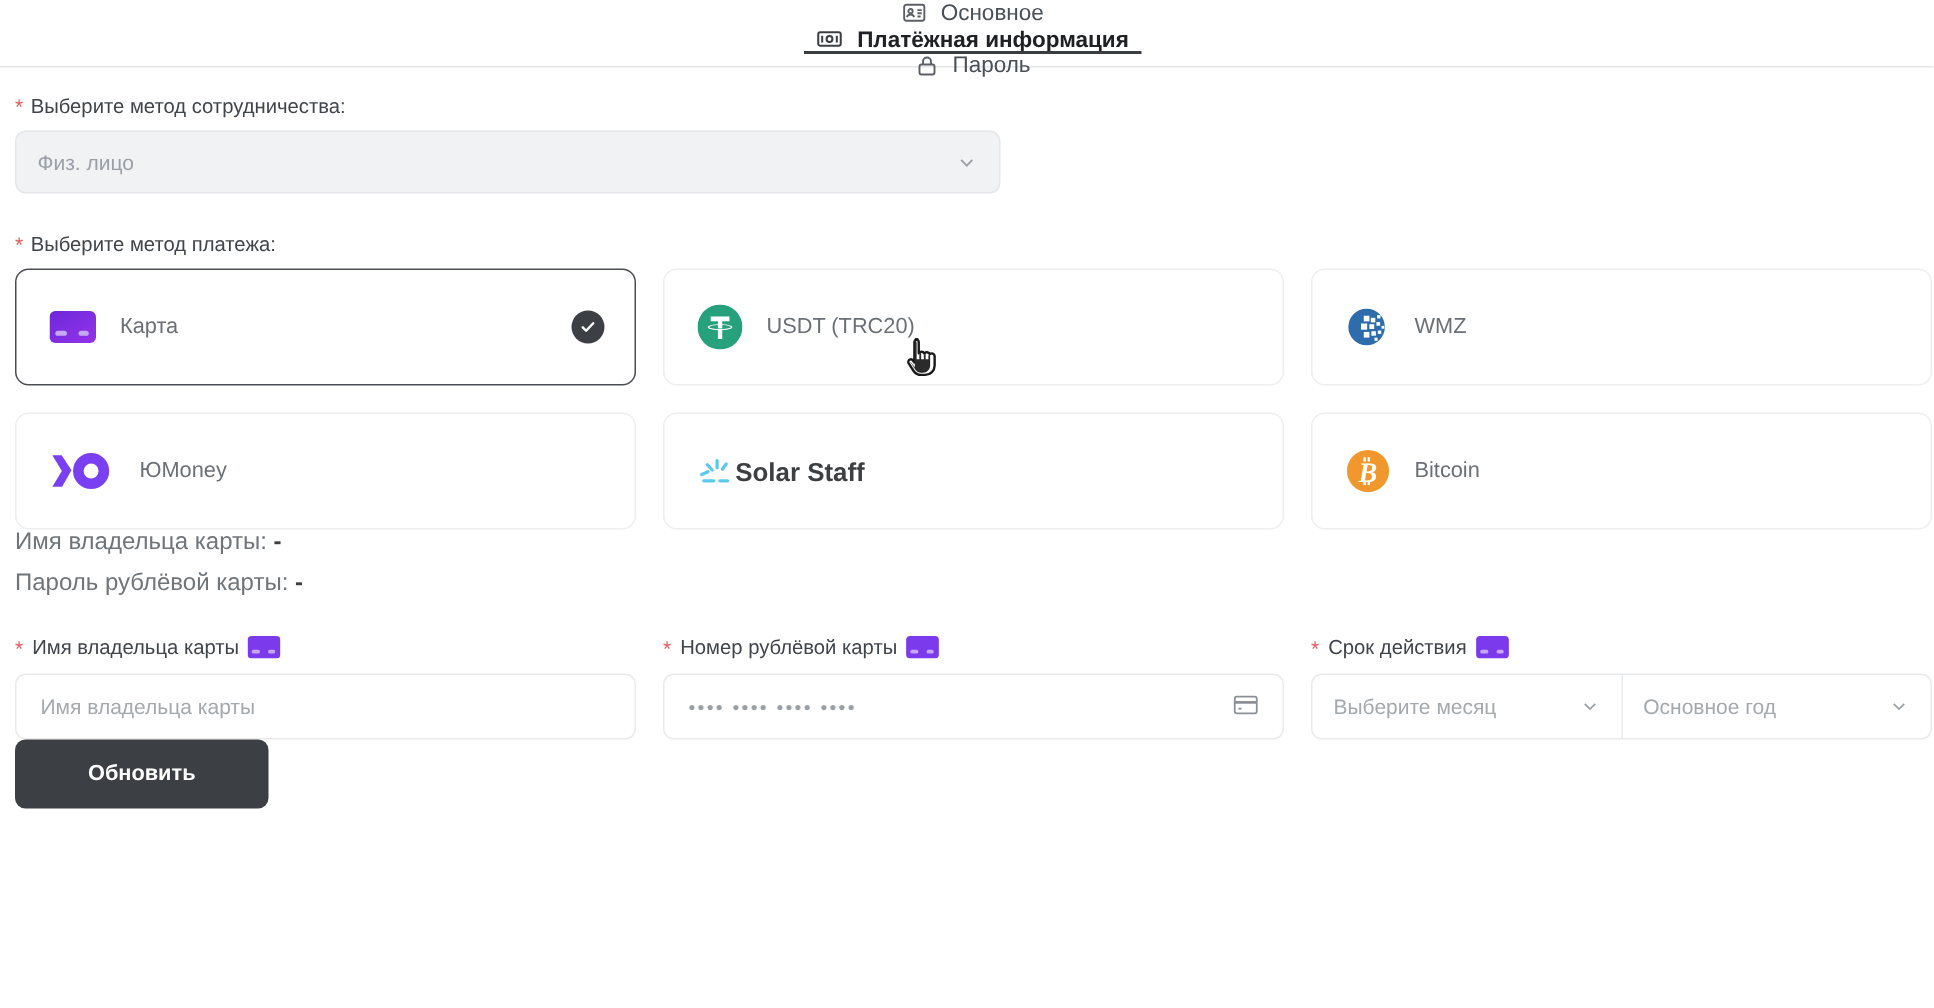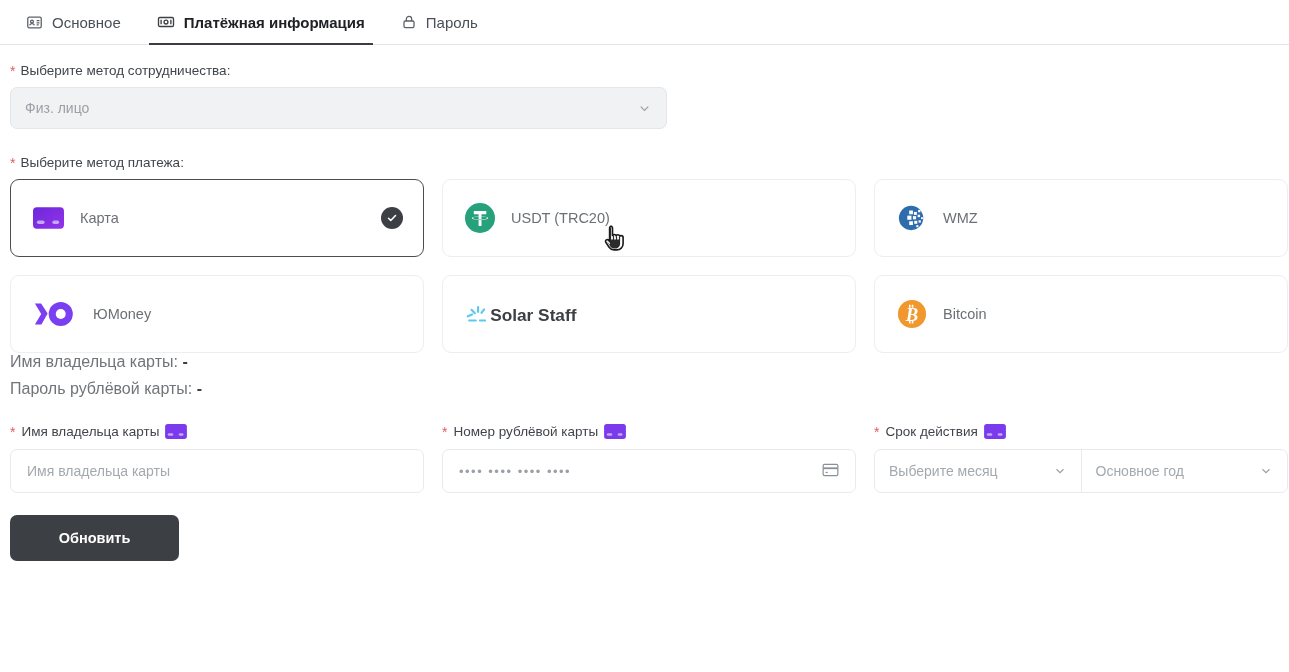--- a/index.html
+++ b/index.html
@@ -16,20 +16,21 @@
 
   
   .tabs {
     position: relative;
     height: 45px;
     display: flex;
     align-items: center;
     gap: 0;
     border-bottom: 1px solid #e3e5e8;
     padding-left: 8px;
+    flex-direction: column;
   }
   .tab {
     display: flex;
     align-items: center;
     gap: 9px;
     height: 44px;
     padding: 0 18px;
     font-size: 15px;
     color: #4a5057;
     cursor: pointer;
@@ -175,21 +176,20 @@
     align-items: center;
     justify-content: space-between;
     padding: 0 14px;
     font-size: 14px;
     color: #a4a9ae;
     cursor: pointer;
   }
   .split > div + div { border-left: 1px solid #e8eaec; }
 
   .submit {
-    margin-top: 22px;
     width: 169px;
     height: 46px;
     background: #3c3f43;
     color: #ffffff;
     font-size: 14.5px;
     font-weight: bold;
     border: none;
     border-radius: 7px;
     cursor: pointer;
     font-family: "Liberation Sans", sans-serif;

